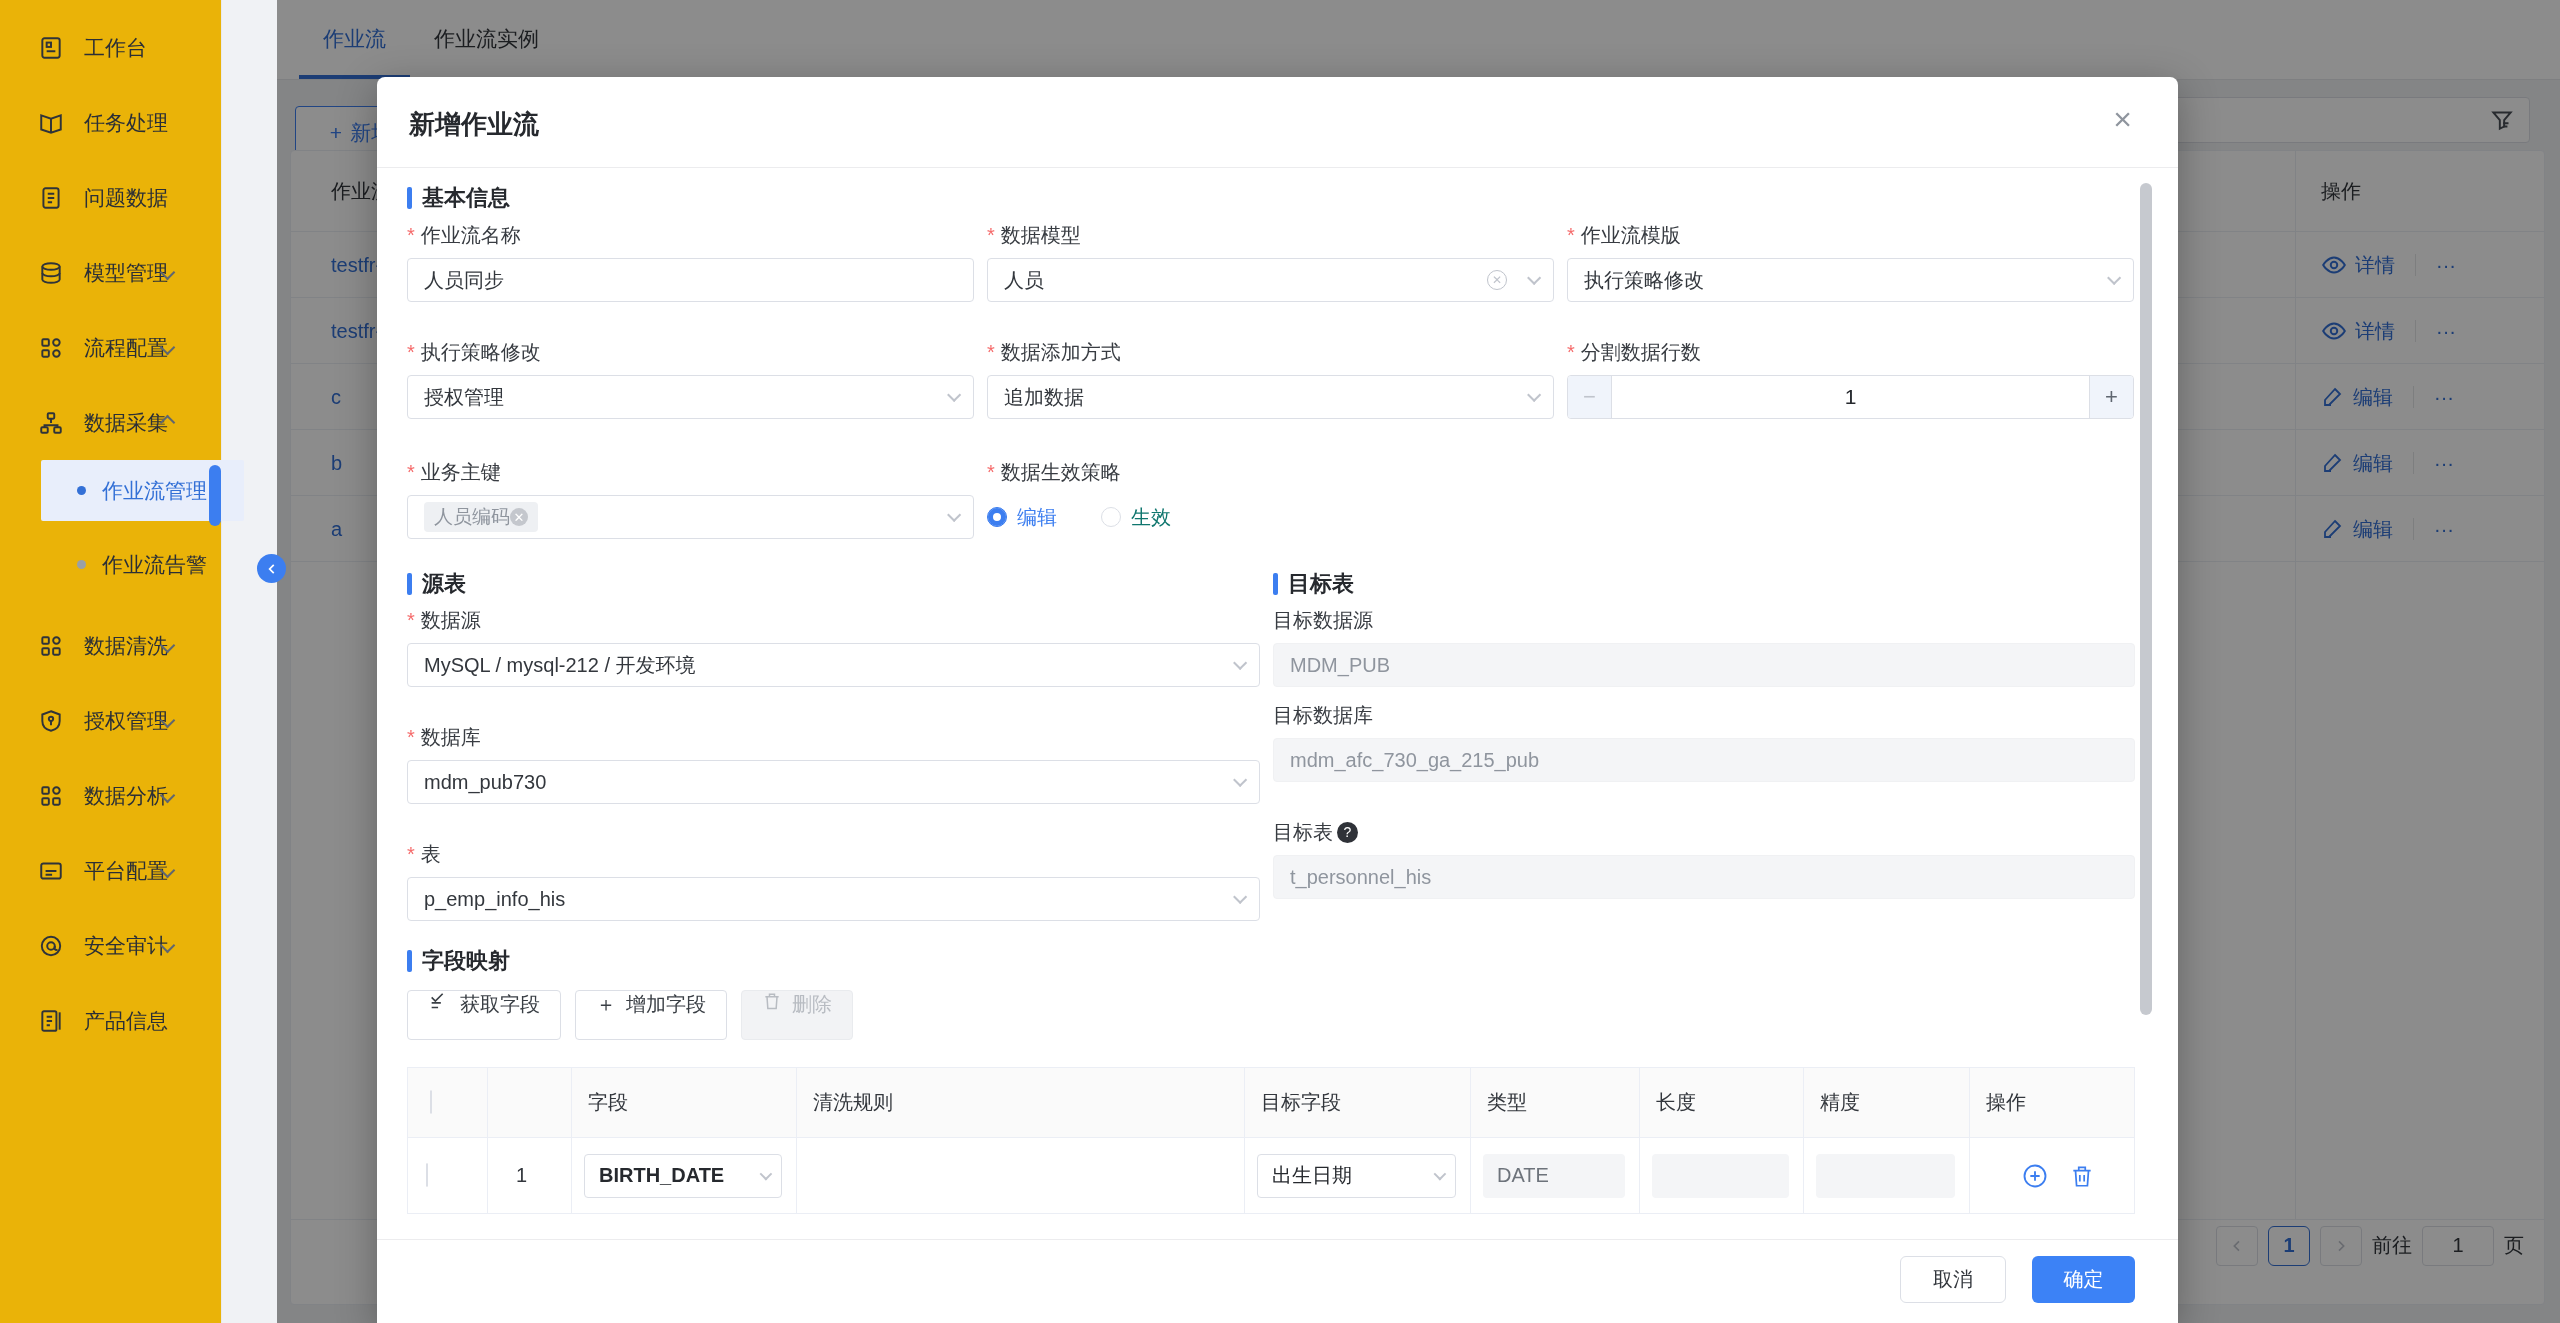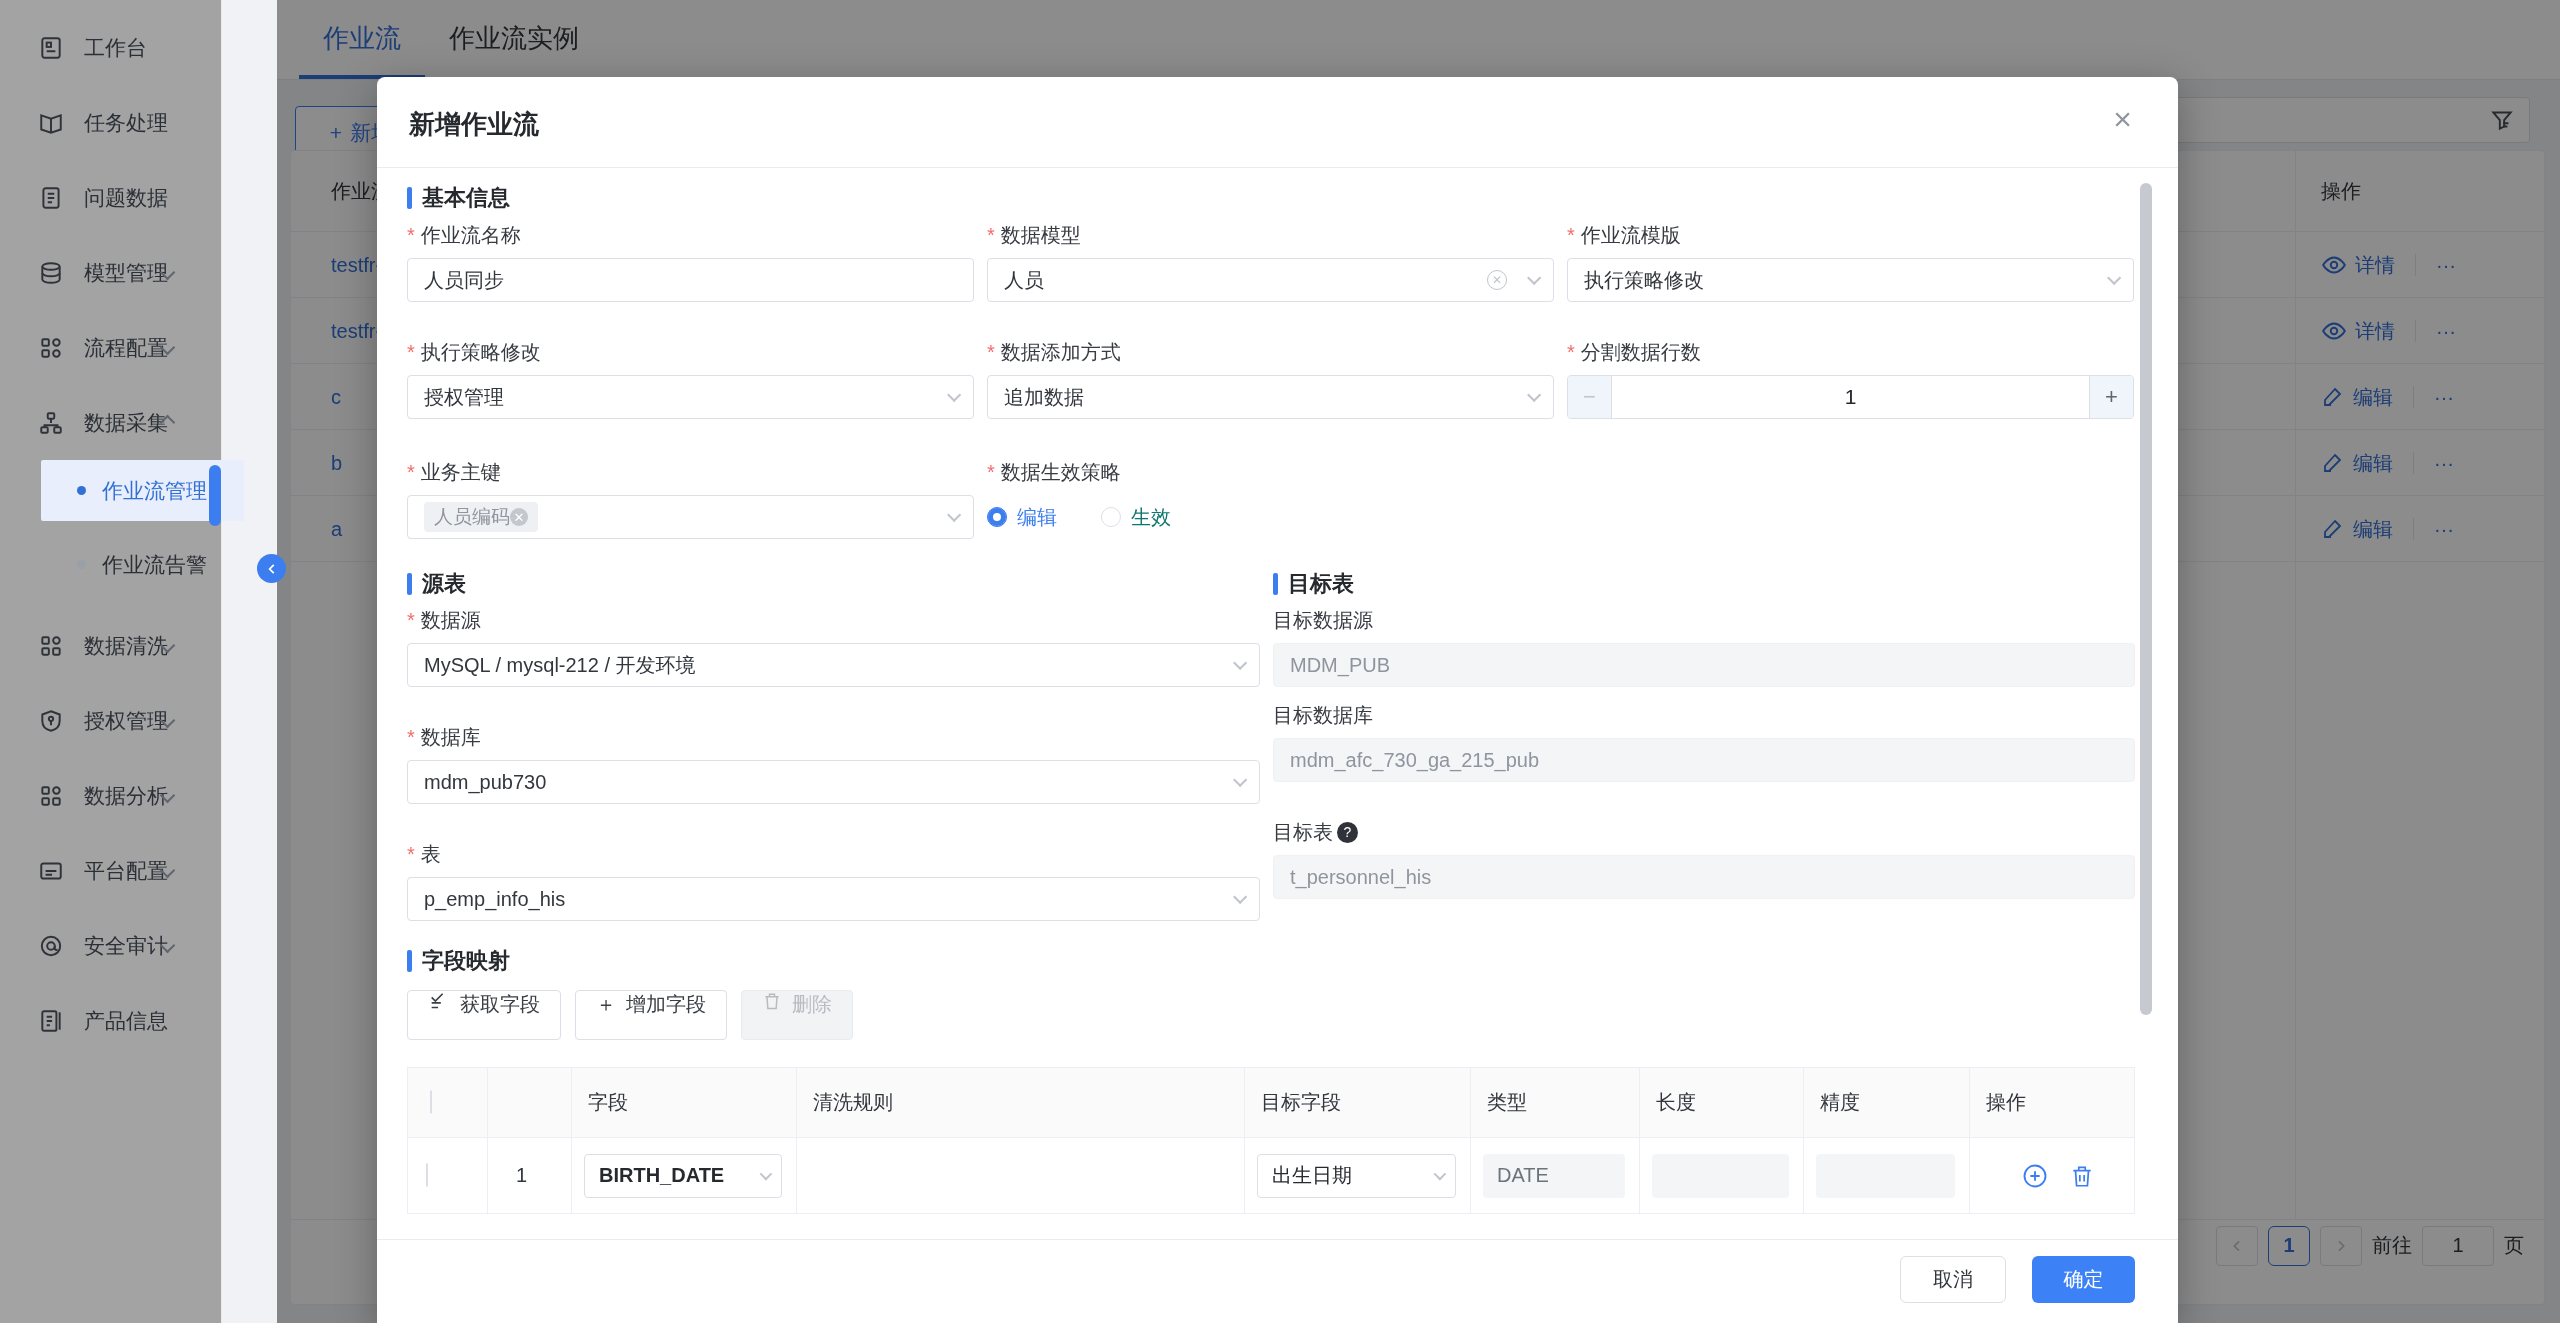--- a/index.html
+++ b/index.html
@@ -1,40 +1,40 @@
 <!DOCTYPE html>
 <html><head>
 <meta charset="utf-8">
 <style>
   * { margin:0; padding:0; box-sizing:border-box; }
   html,body { width:2560px; height:1323px; font-family:"Liberation Sans","DejaVu Sans",sans-serif; }
   .stage { position:relative; width:2560px; height:1323px; overflow:hidden; background:#f0f2f5; }
 
   
-  .sidebar { position:absolute; left:0; top:0; width:222px; height:1323px; background:#a3a3a3; border-right:1px solid #e9eaec; z-index:60; }
+  .sidebar { position:absolute; left:0; top:0; width:222px; height:1323px; background:#eab308; border-right:1px solid #e9eaec; z-index:60; }
   .side-list { padding-top:10px; }
   .side-item { position:relative; height:75px; display:flex; align-items:center; padding-left:38px; cursor:pointer; }
   .side-item .s-ico { width:26px; height:26px; flex:0 0 26px; display:flex; align-items:center; justify-content:center; }
   .side-item .s-lab { margin-left:20px; font-size:21px; color:#2b2f36; }
   .side-item .s-chev { position:absolute; right:48px; width:11px; height:11px; border-right:2px solid #5f6670; border-bottom:2px solid #5f6670; }
   .chev-down { transform:rotate(45deg); }
   .chev-up { transform:rotate(-135deg); }
   .sub-item { position:relative; margin-left:41px; width:203px; height:61px; border-radius:2px; display:flex; align-items:center; padding-left:36px; margin-bottom:13px; cursor:pointer; }
   .sub-item .dot { width:9px; height:9px; border-radius:50%; background:#9aa0a8; }
   .sub-item .s-lab { margin-left:16px; font-size:21px; color:#2b2f36; }
   .sub-item.active { background:#e8eefb; }
   .sub-item.active .dot { background:#3370d6; }
   .sub-item.active .s-lab { color:#3370d6; }
   .active-pill { position:absolute; right:0; top:465px; width:12px; height:61px; border-radius:6px; background:#3c7ef0; }
   .collapse-btn { position:absolute; left:257px; top:554px; width:29px; height:29px; border-radius:50%; background:#3c7ef0; color:#fff; display:flex; align-items:center; justify-content:center; font-size:18px; z-index:70; cursor:pointer; }
 
   
   .main { position:absolute; left:277px; top:0; right:0; bottom:0; }
   .tabbar { height:80px; background:#fff; border-bottom:1px solid #e6e8eb; display:flex; padding-left:22px; }
-  .tab { padding:0 24px; line-height:77px; font-size:26px; color:#33373d; cursor:pointer; }
+  .tab { padding:0 24px; line-height:77px; font-size:21px; color:#33373d; cursor:pointer; }
   .tab.active { color:#3370d6; border-bottom:4px solid #3370d6; }
   .content { position:absolute; left:0; right:0; top:80px; bottom:0; background:#f0f2f5; }
   .add-btn { position:absolute; left:18px; top:26px; width:132px; height:54px; border:1px solid #3c7ef0; border-radius:4px; color:#3c7ef0; font-size:21px; display:flex; align-items:center; justify-content:center; gap:8px; background:#fff; cursor:pointer; }
   .search-box { position:absolute; right:30px; top:17px; width:440px; height:46px; background:#fff; border:1px solid #dcdfe6; border-radius:4px; display:flex; align-items:center; padding:0 14px; }
   .search-box .ph { color:#aeb3bb; font-size:20px; }
   .search-box .funnel { margin-left:auto; }
   .card { position:absolute; left:13px; right:15px; top:70px; height:1155px; background:#fff; border:1px solid #ebeef5; border-radius:4px; }
   .bg-colsep { position:absolute; left:2004px; top:0; width:1px; height:1068px; background:#ebeef5; }
   .bg-head { height:81px; border-bottom:1px solid #ebeef5; position:relative; }
   .bg-head .h-name { position:absolute; left:40px; line-height:81px; font-size:20px; color:#33373d; }

